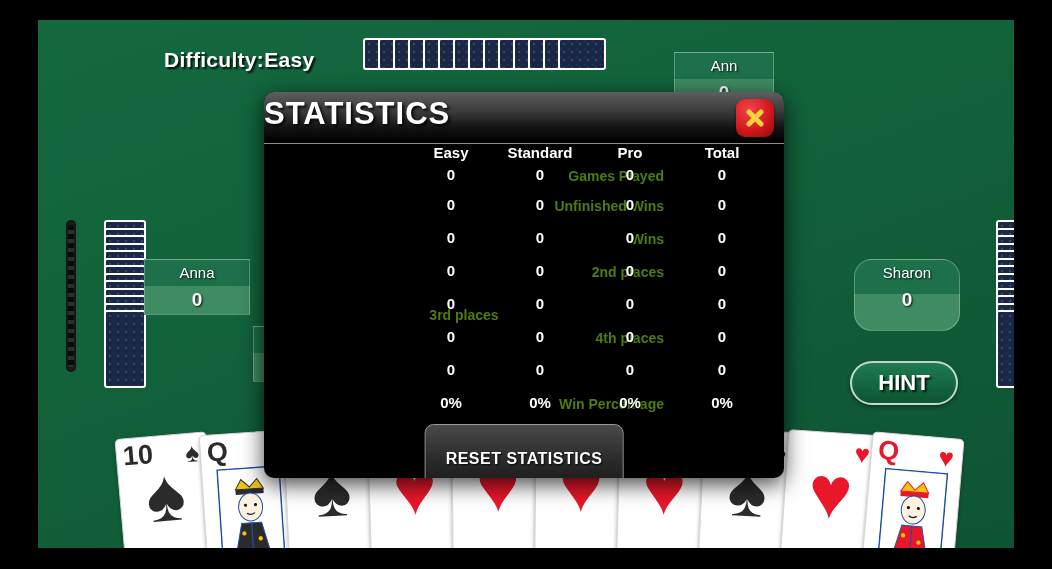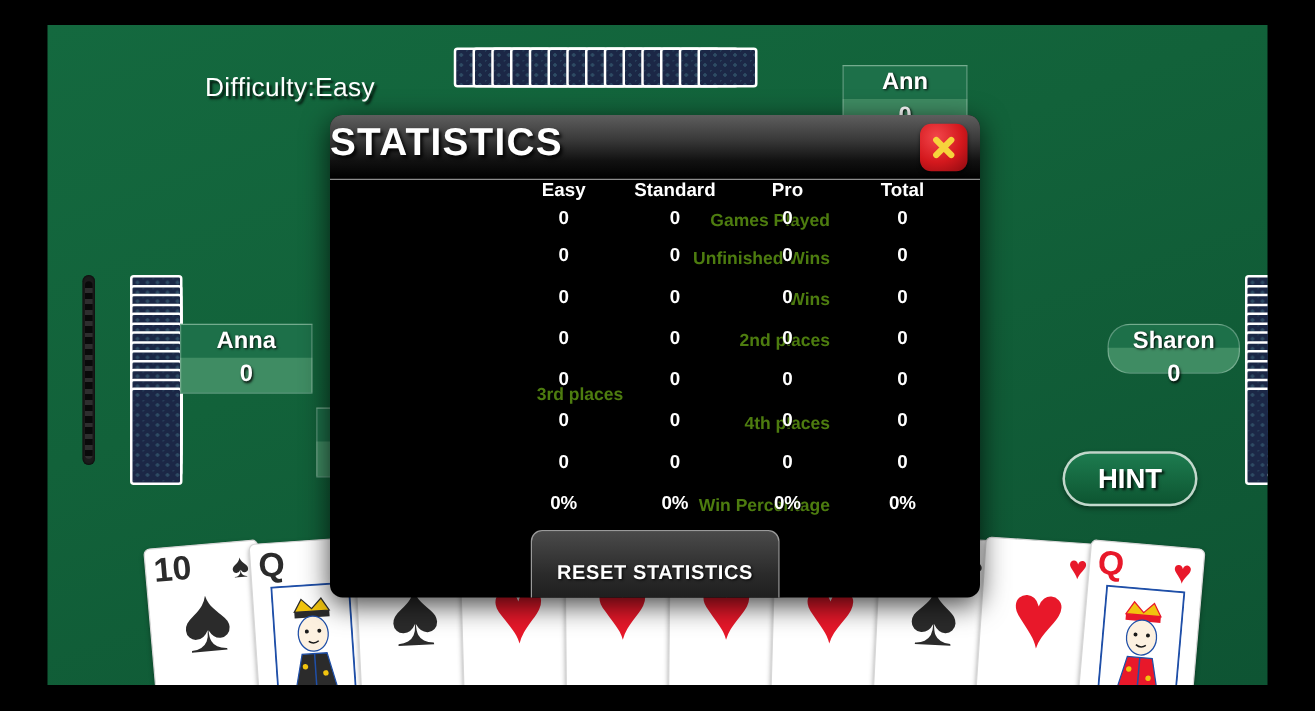--- a/index.html
+++ b/index.html
@@ -25,46 +25,45 @@
   }
   .speaker::before{
     content:""; position:absolute; left:2px; top:5px; width:6px; height:142px;
     background: repeating-linear-gradient(#0a0a0a 0 5px, #2e2e2e 5px 9px);
     border-radius:4px;
   }
 
   
   .difficulty {
     position: absolute; left: 126px; top: 28px;
-    font-size: 21px; font-weight: normal; color: #fff;
+    font-size: 21px; font-weight: bold; color: #fff;
     text-shadow: 2px 2px 2px rgba(0,0,0,.85);
     letter-spacing: .3px;
-    margin-top: 11px;
   }
 
   
   .plate {
     position: absolute;
     border: 1px solid rgba(255,255,255,.28);
     background: linear-gradient(#1d7049 0 48%, #3f8c63 48% 100%);
     text-align: center;
   }
   .plate .pname {
-    font-size: 19px; font-weight: bold; color: #fff;
+    font-size: 15px; font-weight: normal; color: #fff;
     text-shadow: 1px 1px 2px rgba(0,0,0,.9);
     line-height: 26px;
   }
   .plate .pscore {
     font-size: 19px; font-weight: bold; color: #fff;
     text-shadow: 1px 1px 2px rgba(0,0,0,.9);
     line-height: 28px;
   }
   #plate-ann   { left: 636px; top: 32px;  width: 100px; height: 56px; }
   #plate-anna  { left: 106px; top: 239px; width: 106px; height: 56px; }
-  #plate-sharon{ left: 848px; top: 239px; width: 106px; height: 40px; border-radius: 18px; }
+  #plate-sharon{ left: 816px; top: 239px; width: 106px; height: 72px; border-radius: 18px; }
   #plate-guest { left: 215px; top: 306px; width: 100px; height: 56px; }
 
   
   #hint {
     position: absolute; left: 812px; top: 341px;
     width: 108px; height: 44px; border-radius: 22px;
     border: 2px solid rgba(225,235,228,.85);
     background: linear-gradient(#1d7b4f,#0d5531);
     color: #fff; font-size: 22px; font-weight: bold;
     display: flex; align-items: center; justify-content: center;

